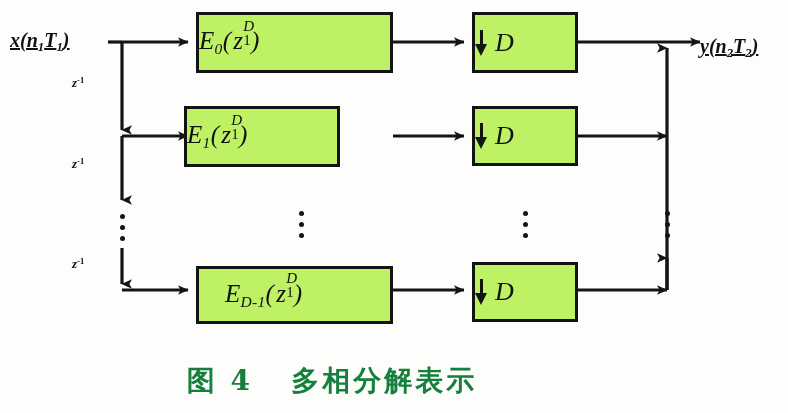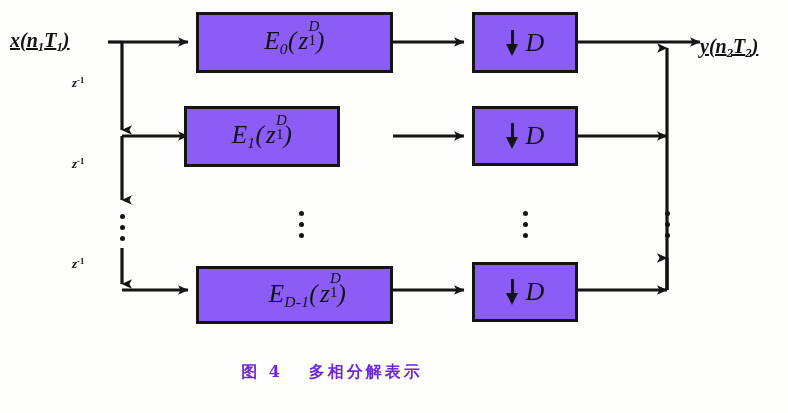--- a/index.html
+++ b/index.html
@@ -21,24 +21,23 @@
     position: absolute;
     left: 0;
     top: 0;
     width: 788px;
     height: 413px;
   }
   .node-box {
     position: absolute;
     box-sizing: border-box;
     border: 3px solid #141414;
-    background: #8b5cf6;
+    background: #bef264;
     display: flex;
     align-items: center;
-    justify-content: center;
   }
   .filter-label {
     font-family: "Liberation Serif", "DejaVu Serif", serif;
     font-style: italic;
     font-size: 25px;
     letter-spacing: 0.3px;
     white-space: nowrap;
     line-height: 1;
   }
   .filter-label .sub {
@@ -148,23 +147,23 @@
     background: #141414;
   }
   #figure-caption {
     position: absolute;
     left: 0;
     top: 362px;
     width: 664px;
     text-align: center;
     font-family: "DejaVu Serif", "Liberation Serif", serif;
     font-weight: bold;
-    font-size: 16px;
+    font-size: 28px;
     letter-spacing: 3px;
-    color: #6d28d9;
+    color: #15803d;
     white-space: pre;
   }
 </style>
 </head>
 <body>
 
 <div id="figure-root">
 
   <svg id="wire-layer" viewBox="0 0 788 413" width="788" height="413" xmlns="http://www.w3.org/2000/svg">
     <defs>

